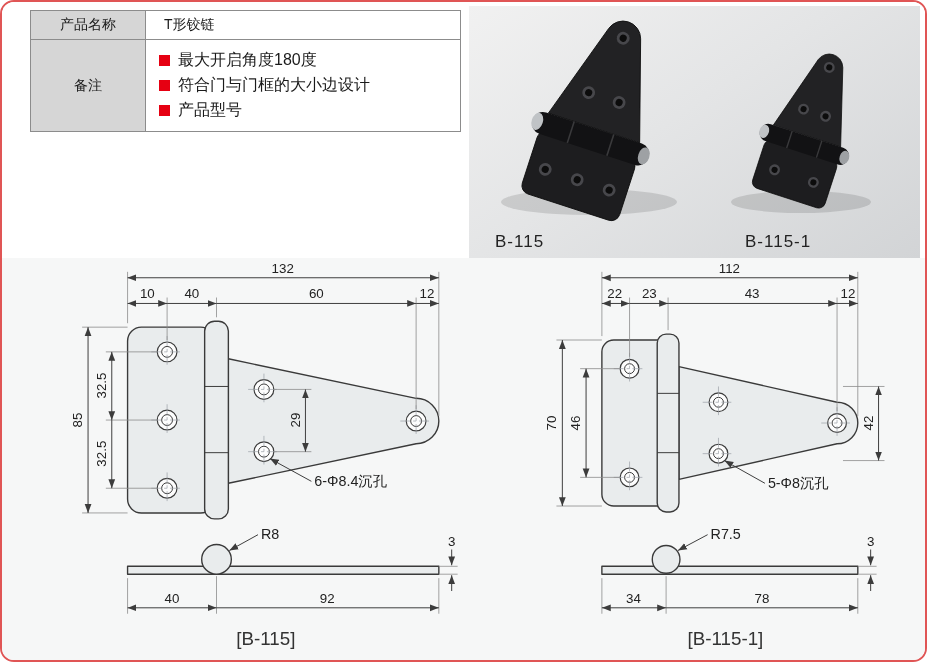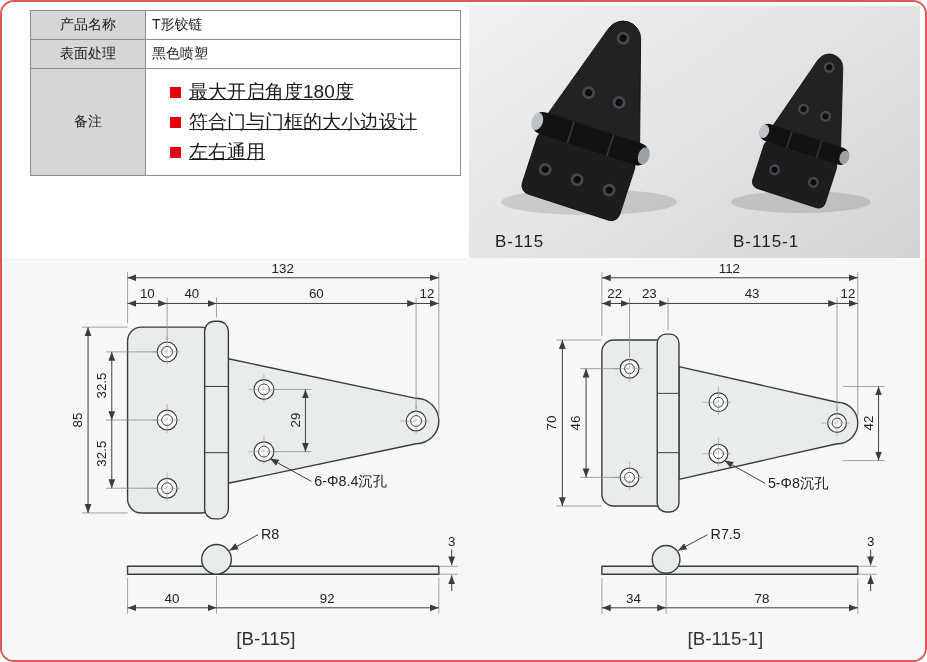--- a/index.html
+++ b/index.html
@@ -18,37 +18,37 @@
   }
 
   
   .top-section { display:flex; height:256px; background:#fff; }
   .table-wrap { padding:8px 0 0 28px; flex:none; }
 
   table.spec-table { border-collapse:collapse; width:430px; table-layout:fixed; }
   .spec-table th, .spec-table td {
     border:1px solid #8c8c8c;
     font-size:14px; font-weight:normal; color:#1a1a1a;
-    height:29px; padding:2px 6px; text-align:left;
+    height:29px; padding:2px 18px; text-align:left;
     overflow:hidden; white-space:nowrap;
   }
   .spec-table th { background:#d6d6d6; text-align:center; padding:2px 4px; }
   .remark-row td { padding:6px 10px; }
-  .bullet-line { display:flex; align-items:center; margin:4px 14px; font-size:19px;text-decoration:underline; }
+  .bullet-line { display:flex; align-items:center; margin:4px 3px; font-size:16px; }
   .bullet { width:11px; height:11px; background:var(--accent); margin-right:8px; flex:none; }
 
   .photo {
     position:relative; flex:1;
     margin:4px 5px 0 8px;
     background:linear-gradient(145deg,#f1f1f1 0%,#e4e5e6 45%,#d2d4d6 100%);
     overflow:hidden;
   }
   .photo-label { position:absolute; bottom:6px; font-size:17px; color:#222; letter-spacing:1px; }
   .label-left { left:26px; }
-  .label-right { left:264px; }
+  .label-right { left:276px; }
 
   
   .bottom-section { height:402px; background:#f6f7f7;padding-left:7px; }
 
   svg text { font-family:"Liberation Sans", sans-serif; }
   .body-shape { fill:#e9eced; stroke:#3a3a3a; stroke-width:1.4; stroke-linejoin:round; }
   .ho { fill:#fdfdfd; stroke:#3a3a3a; stroke-width:1.2; }
   .hi { fill:#fdfdfd; stroke:#3a3a3a; stroke-width:1; }
   .kn { stroke:#3a3a3a; stroke-width:1; }
   .dim { stroke:#3c3c3c; stroke-width:1; fill:none; }
@@ -70,38 +70,34 @@
         <colgroup>
             <col style="width:115px">
             <col style="width:200px">
             <col style="width:115px">
           </colgroup>
         <tbody>
           <tr>
             <th>产品名称</th>
             <td colspan="2">T形铰链</td>
           </tr>
-          <tr>
-            <th>表面处理</th>
-            <td colspan="2">黑色喷塑</td>
-          </tr>
           <tr class="remark-row">
             <th>备注</th>
             <td colspan="2">
               <div class="bullet-line">
                 <span class="bullet"></span>
                 <span>最大开启角度180度</span>
               </div>
               <div class="bullet-line">
                 <span class="bullet"></span>
                 <span>符合门与门框的大小边设计</span>
               </div>
               <div class="bullet-line">
                 <span class="bullet"></span>
-                <span>左右通用</span>
+                <span>产品型号</span>
               </div>
             </td>
           </tr>
         </tbody>
       </table>
     </div>
 
     <div class="photo">
       <svg width="455" height="248" viewBox="0 0 455 248">
         <ellipse cx="120" cy="196" rx="88" ry="13" fill="rgba(0,0,0,0.12)"></ellipse>

